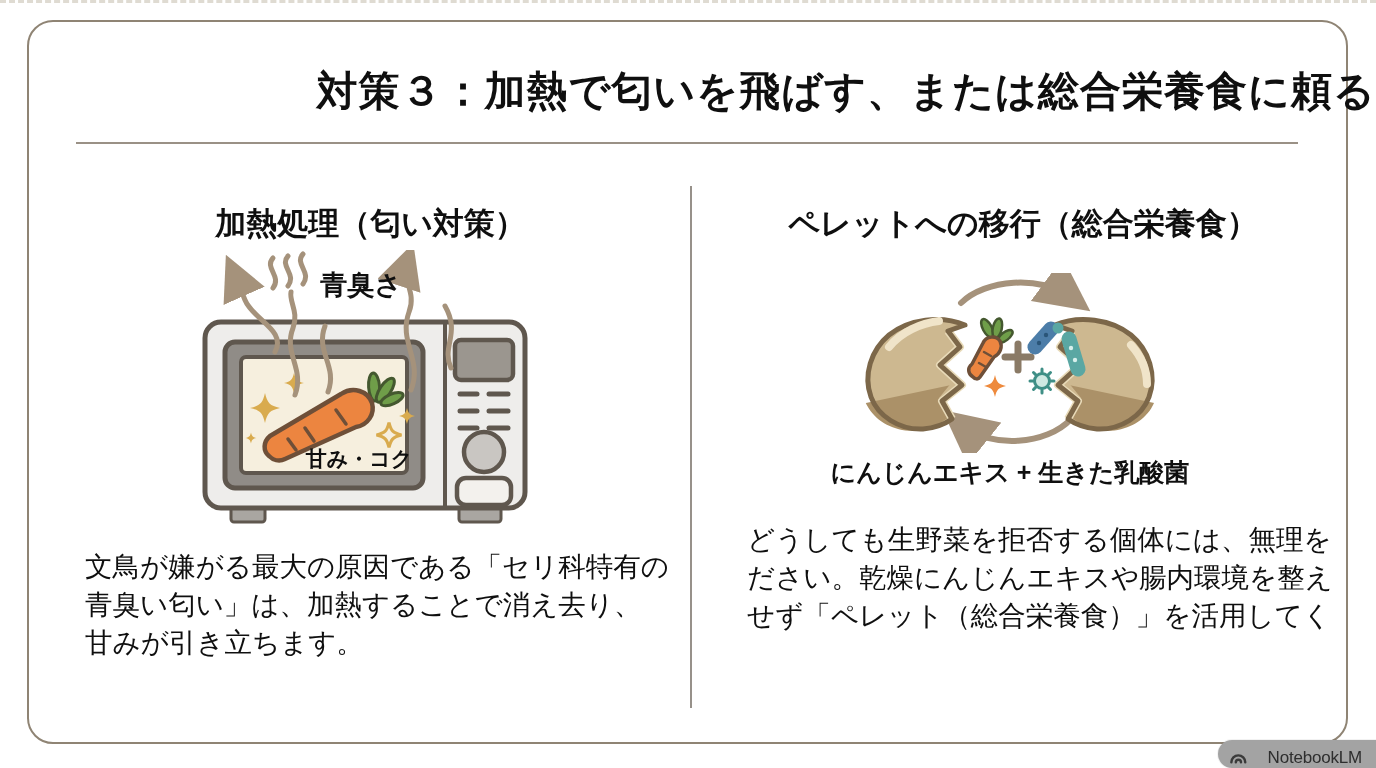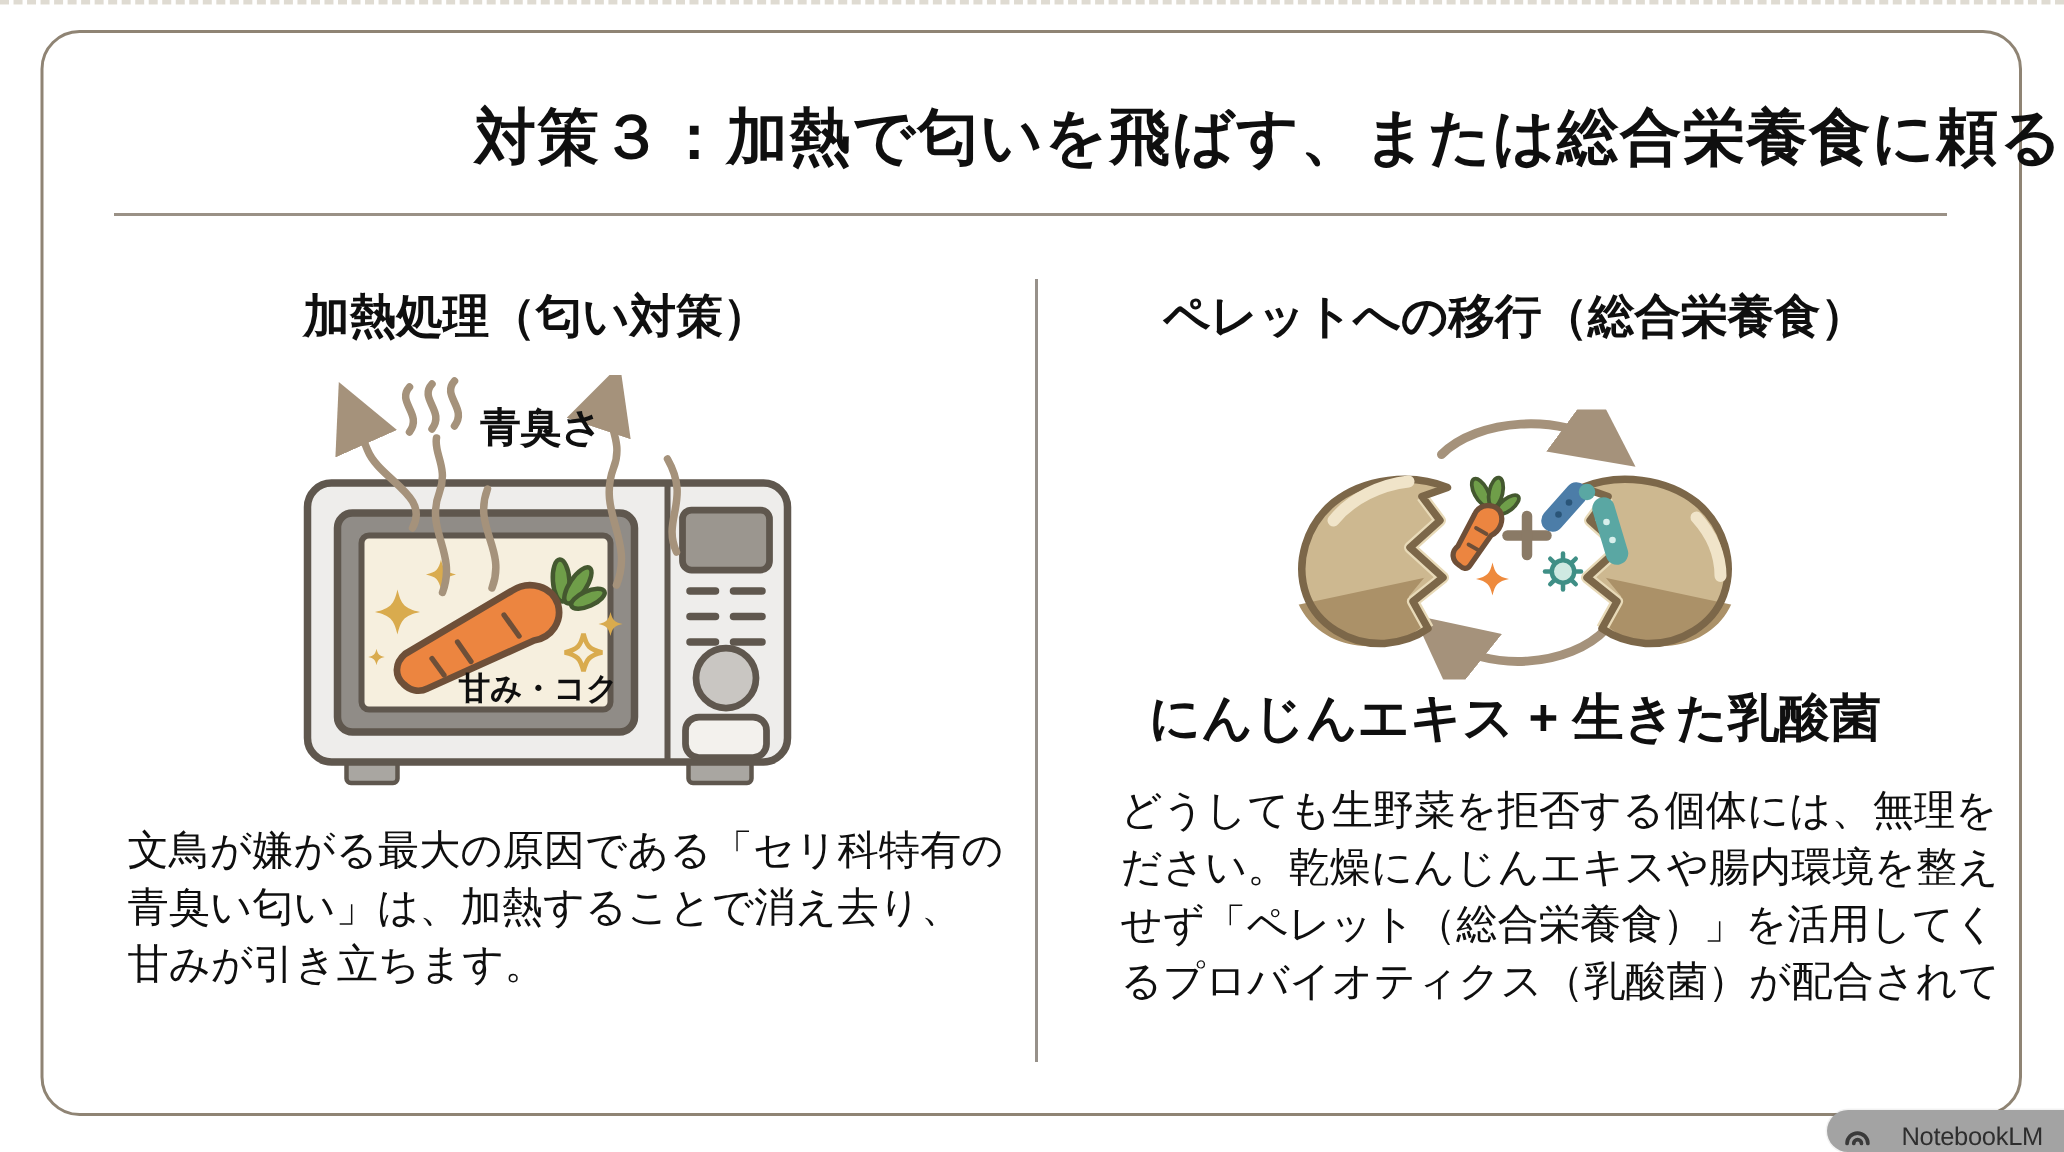--- a/index.html
+++ b/index.html
@@ -16,29 +16,29 @@
   .card{
     position:absolute;left:27px;top:20px;width:1317px;height:720px;
     border:2.5px solid #8f8474;border-radius:26px;background:#ffffff;
   }
   .title{
     position:absolute;top:64px;left:0;right:0;margin:0;
     text-align:right;font-size:41px;font-weight:800;letter-spacing:1px;
   }
   .hdiv{position:absolute;top:142px;left:76px;width:1222px;height:2px;background:#9a9186;}
   .vdiv{position:absolute;left:690px;top:186px;width:2px;height:522px;background:#97918a;}
-  .heading{position:absolute;top:190px;margin:0;font-size:31px;font-weight:800;text-align:center;}
+  .heading{position:absolute;top:190px;margin:13px;font-size:31px;font-weight:800;text-align:center;}
   .heading.left{left:80px;width:555px;}
   .heading.right{left:735px;width:550px;}
   .illus{position:absolute;}
   .microwave{left:193px;top:250px;width:352px;height:292px;}
   .capsule{left:845px;top:273px;width:332px;height:180px;}
   .caption{
     position:absolute;top:456px;left:735px;width:550px;
-    text-align:center;font-size:34px;font-weight:800;
+    text-align:center;font-size:25px;font-weight:800;
   }
   .body{position:absolute;margin:0;font-size:27.5px;font-weight:400;line-height:1.38;}
   .body span{display:block;white-space:nowrap;}
   .left-body{left:85px;top:548px;width:585px;}
   .right-body{left:747px;top:521px;width:585px;}
   .badge{
     position:absolute;right:0;top:740px;height:28px;
     background:#a3a3a3;border-radius:15px 0 0 15px;
     box-shadow:0 0 0 1px rgba(0,0,0,.05);
     display:flex;align-items:flex-end;gap:20px;padding:0 14px 0 11px;
@@ -208,21 +208,20 @@
     <use href="#star4b" transform="translate(150,113) scale(1.1)" fill="#ee8a3d"></use>
   </g>
 </svg>
 
 <div class="caption">にんじんエキス + 生きた乳酸菌</div>
 
 <p class="body right-body">
   <span>どうしても生野菜を拒否する個体には、無理を</span>
   <span>ださい。乾燥にんじんエキスや腸内環境を整え</span>
   <span>せず「ペレット（総合栄養食）」を活用してく</span>
-  <span>るプロバイオティクス（乳酸菌）が配合されて</span>
 </p>
 
 <div class="badge">
   <svg width="19" height="19" viewBox="0 0 20 20">
     <path d="M2.5,14 A7.3,7.3 0 0 1 17.1,14" stroke="#3a3a3a" stroke-width="2.6" fill="none" stroke-linecap="round"></path>
     <path d="M7.2,14 A2.7,2.7 0 0 1 12.6,14" stroke="#3a3a3a" stroke-width="2.6" fill="none" stroke-linecap="round"></path>
   </svg>
   <span>NotebookLM</span>
 </div>
 

